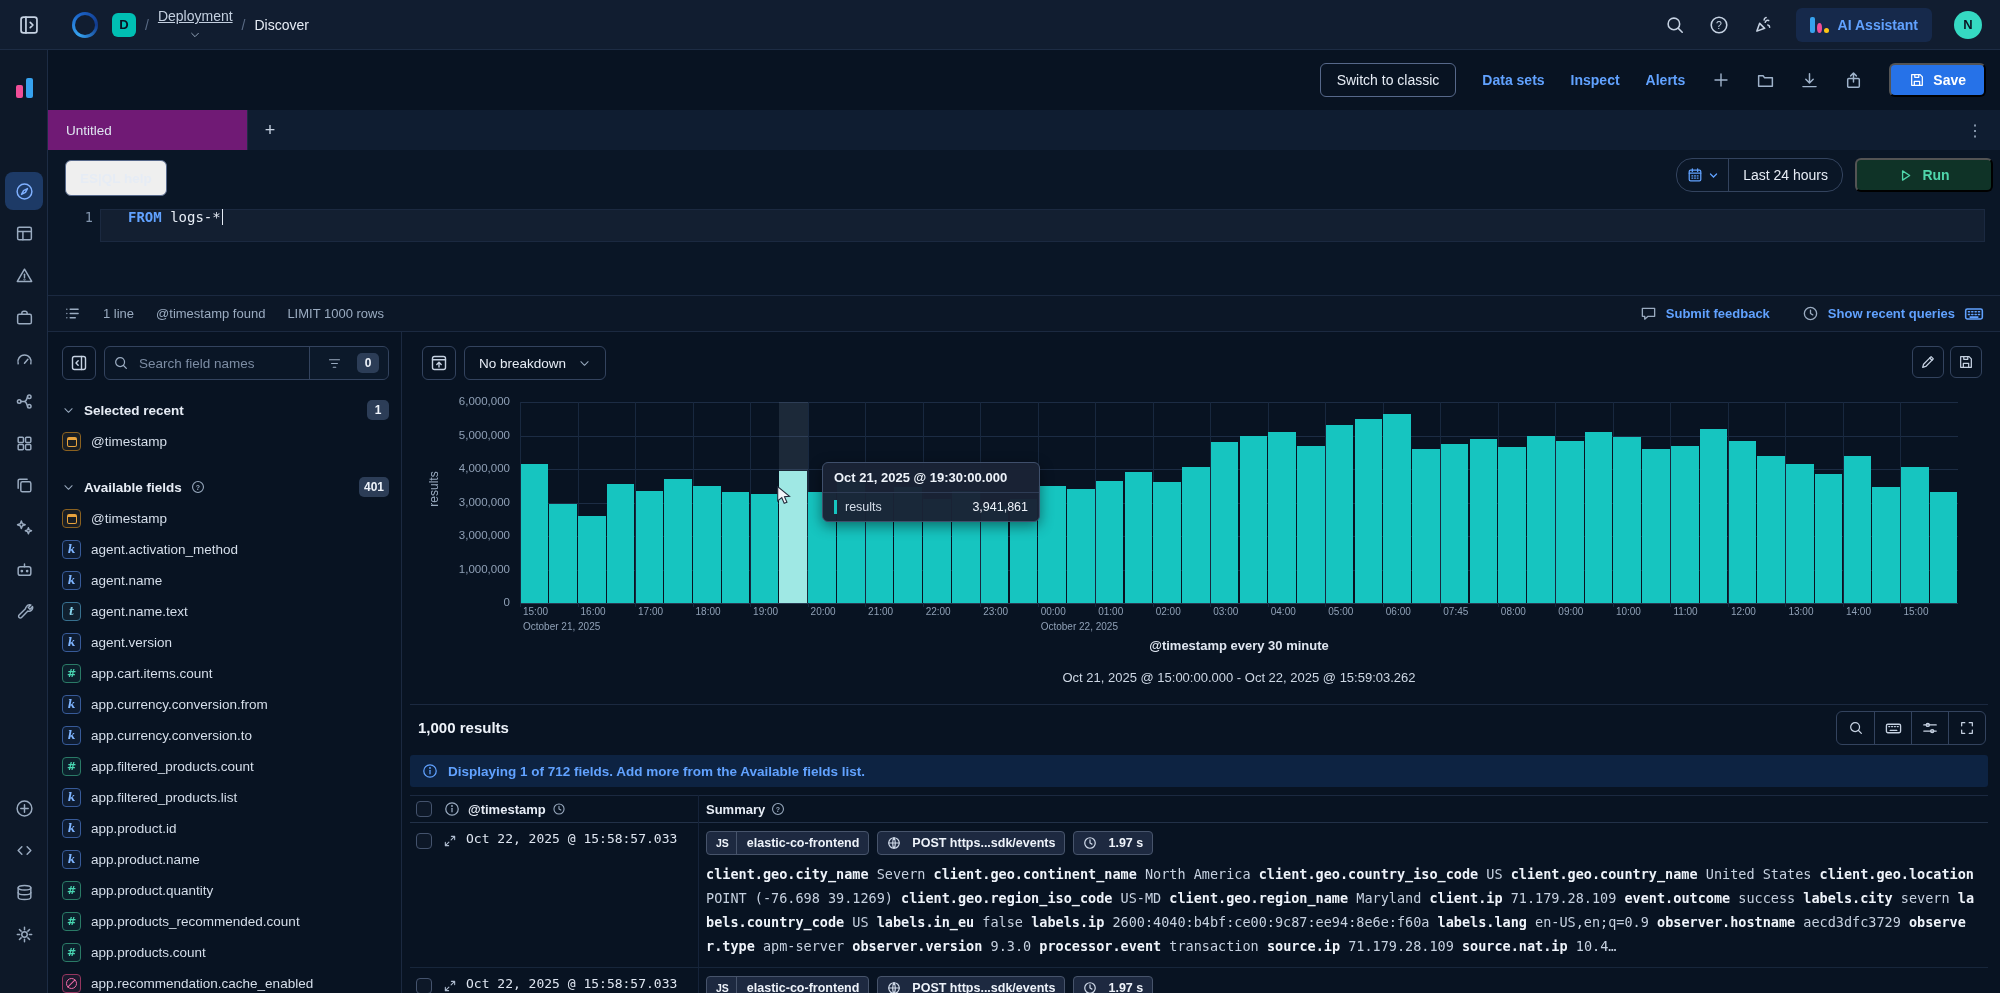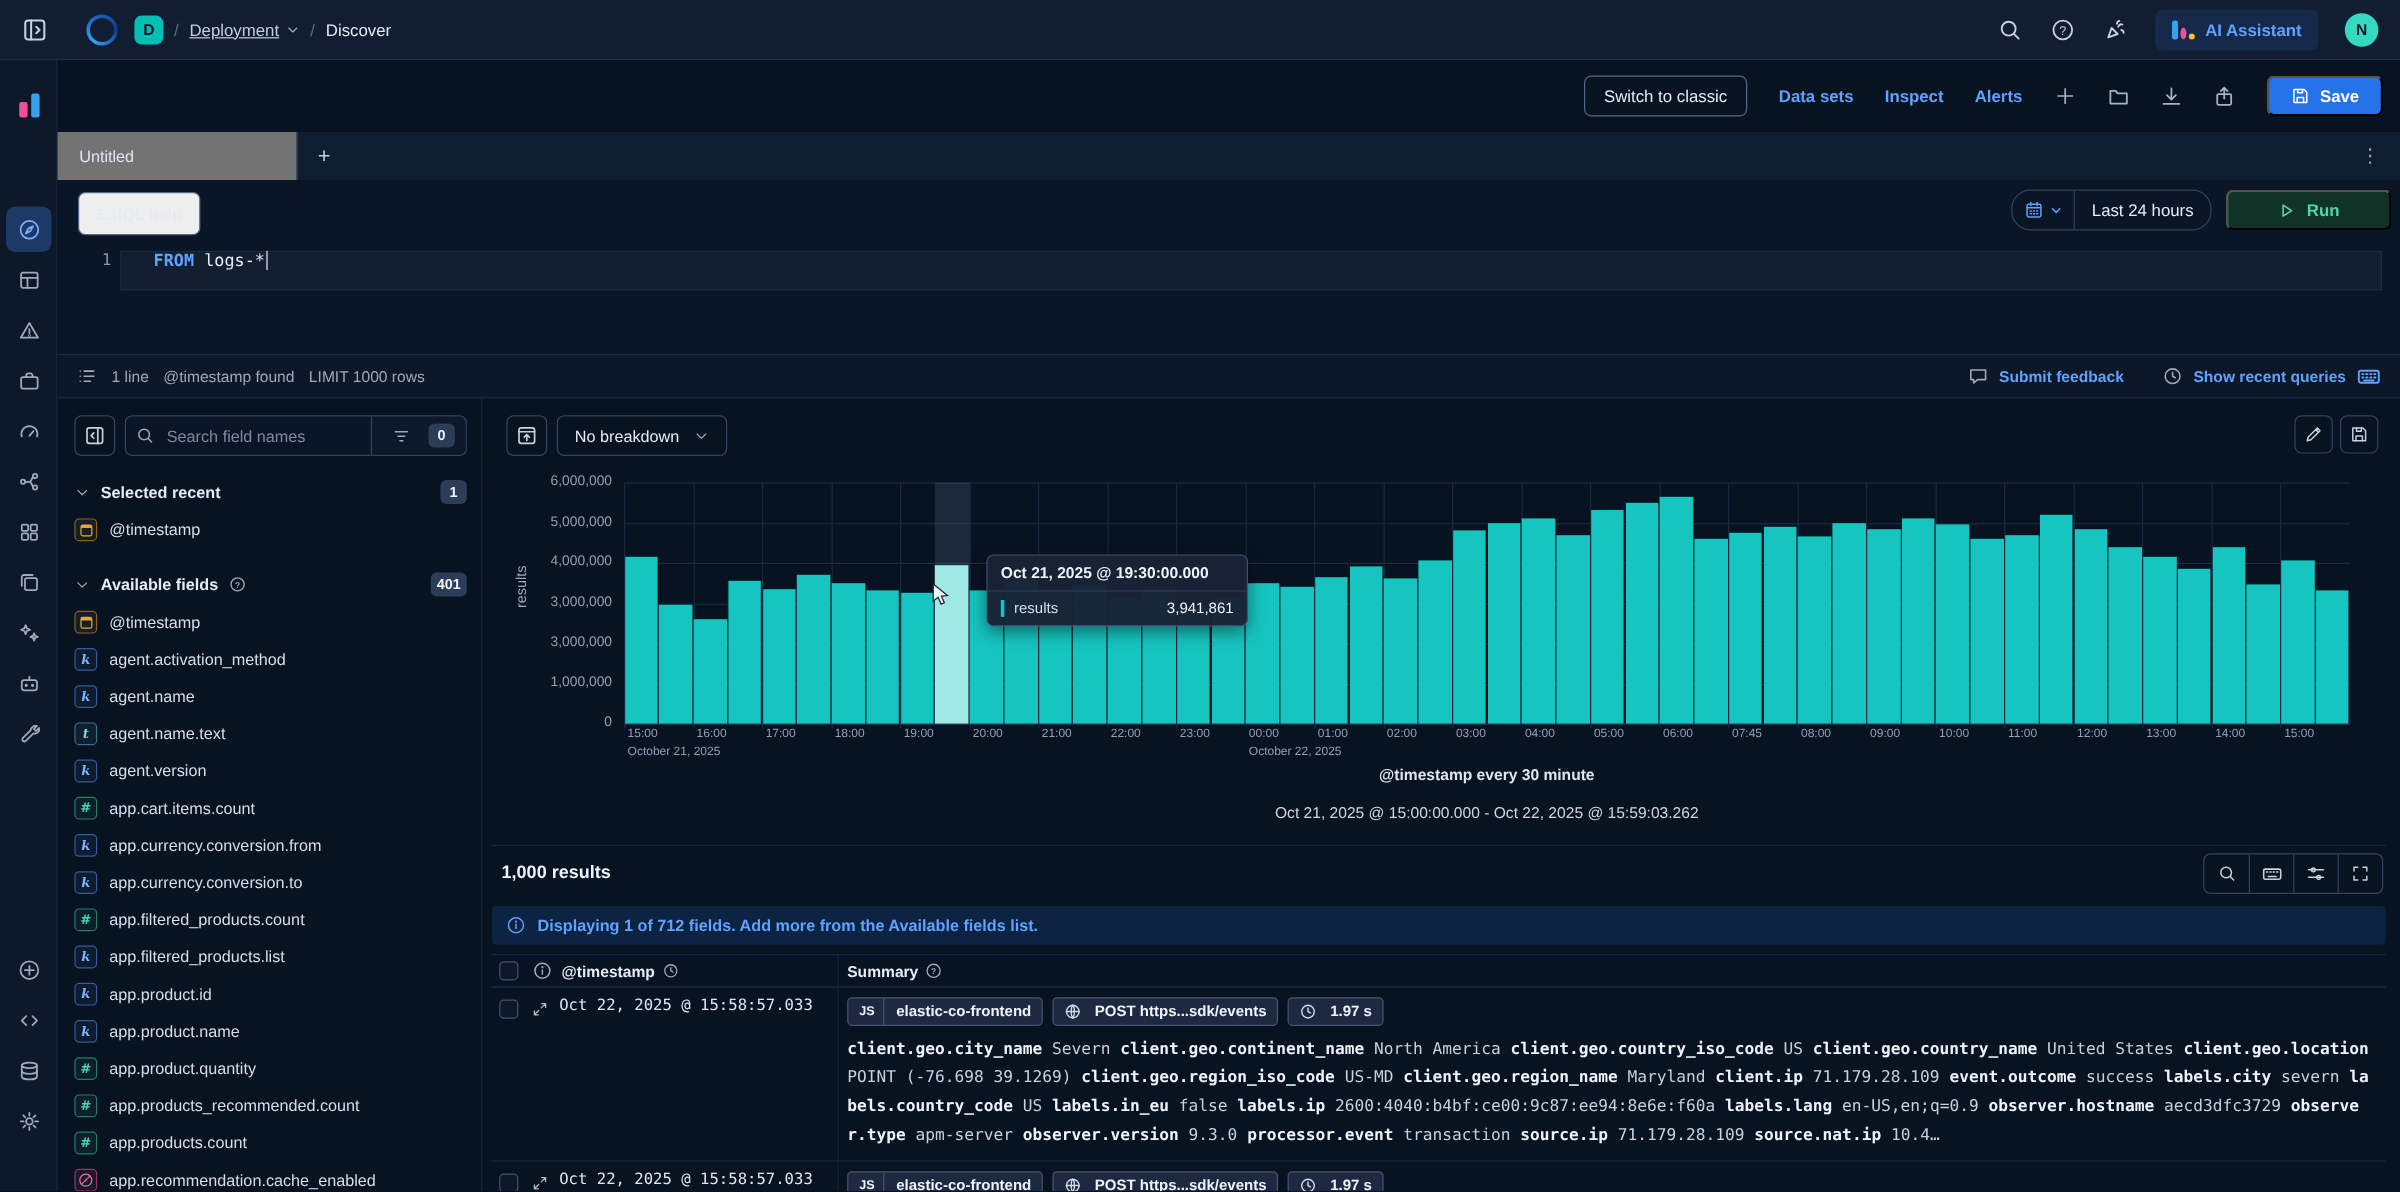--- a/index.html
+++ b/index.html
@@ -10,21 +10,21 @@
   .ic svg{stroke:currentColor;fill:none;stroke-width:1.4;stroke-linecap:round;stroke-linejoin:round;}
   .ic{display:inline-flex;align-items:center;justify-content:center;color:#9aabc0;}
 
   
   .topbar{position:absolute;left:0;top:0;width:2000px;height:50px;background:#111d30;border-bottom:1px solid #1d2c44;display:flex;align-items:center;}
   .collapse-btn{margin-left:14px;width:30px;height:30px;border-radius:6px;color:#c6d2e2;}
   .logo-ring{margin-left:28px;width:26px;height:26px;border-radius:50%;background:conic-gradient(from 210deg,#36a2ef,#1b64c8,#123a8c,#36a2ef);position:relative;}
   .logo-ring::after{content:"";position:absolute;inset:3px;border-radius:50%;background:#111d30;}
   .dep-badge{margin-left:14px;width:24px;height:24px;border-radius:6px;background:#00bfb3;color:#0a1322;font-weight:bold;font-size:13px;display:flex;align-items:center;justify-content:center;}
   .crumb-sep{color:#5a6b85;margin:0 9px;font-size:14px;}
-  .crumb{font-size:14px;color:#c3cfdf;text-decoration:underline;display:inline-flex;align-items:center;gap:5px;}
+  .crumb{font-size:14px;color:#c3cfdf;text-decoration:underline;display:inline-flex;align-items:center;gap:5px;flex-direction:column;}
   .crumb .ic{width:12px;height:12px;}
   .crumb-page{font-size:14px;color:#e6ecf5;}
   .topbar-right{margin-left:auto;display:flex;align-items:center;gap:22px;margin-right:18px;}
   .tb-ic{width:22px;height:22px;color:#c6d2e2;}
   .ai-btn{height:34px;border-radius:6px;background:#16294b;display:flex;align-items:center;gap:9px;padding:0 14px;}
   .ai-logo{display:flex;align-items:flex-end;gap:2px;height:16px;}
   .ai-logo i{display:block;border-radius:2px;}
   .ai-b1{width:5px;height:16px;background:#36a2ef;}
   .ai-b2{width:5px;height:10px;background:#f04e98;border-radius:50% !important;}
   .ai-b3{width:5px;height:5px;background:#fec514;border-radius:50% !important;}
@@ -48,42 +48,42 @@
   .actionbar{position:absolute;left:0;top:0;right:0;height:60px;display:flex;align-items:center;justify-content:flex-end;padding-right:14px;gap:26px;}
   .btn-ghost{height:34px;border:1px solid #56688a;border-radius:6px;padding:0 16px;display:flex;align-items:center;font-size:14px;color:#e6ecf5;background:transparent;}
   .top-link{color:#61a2ff;font-size:14px;font-weight:bold;}
   .ab-icons{display:flex;align-items:center;gap:24px;}
   .ab-ic{width:20px;height:20px;color:#9fb3cb;}
   .btn-primary{height:34px;border-radius:6px;background:#2672e8;color:#fff;font-size:14px;font-weight:bold;display:flex;align-items:center;gap:8px;padding:0 18px;}
   .btn-primary .ic{color:#fff;width:16px;height:16px;}
 
   
   .tabbar{position:absolute;left:0;top:60px;right:0;height:40px;background:#0f1d31;display:flex;align-items:stretch;}
-  .tab{width:200px;background:#737373;border-right:1px solid #1d2c44;display:flex;align-items:center;padding-left:18px;font-size:13.5px;color:#dfe6f1;}
+  .tab{width:200px;background:#701a75;border-right:1px solid #1d2c44;display:flex;align-items:center;padding-left:18px;font-size:13.5px;color:#dfe6f1;}
   .tab-add{width:44px;display:flex;align-items:center;justify-content:center;color:#c6d2e2;font-size:18px;}
   .tab-menu{margin-left:auto;margin-right:16px;display:flex;align-items:center;color:#9aabc0;font-size:16px;letter-spacing:1px;}
 
   
   .editor{position:absolute;left:0;top:100px;right:0;height:145px;background:#0a1626;}
   .esql-help{position:absolute;left:17px;top:10px;height:36px;border:1px solid #56688a;border-radius:6px;padding:0 14px;display:flex;align-items:center;font-size:13.5px;font-weight:bold;color:#e6ecf5;}
   .timepicker{position:absolute;right:157px;top:8px;height:34px;border:1px solid #33435e;border-radius:16px;display:flex;align-items:center;}
   .tp-cal{width:52px;height:100%;display:flex;align-items:center;justify-content:center;gap:5px;border-right:1px solid #33435e;color:#61a2ff;}
   .tp-text{padding:0 14px;font-size:14px;color:#e6ecf5;}
   .run-btn{position:absolute;right:7px;top:8px;width:138px;height:34px;border-radius:6px;background:#0f3327;display:flex;align-items:center;justify-content:center;gap:9px;color:#4fd6ab;font-size:14px;font-weight:bold;}
   .code-row{position:absolute;left:0;top:59px;right:0;height:33px;}
   .code-hl{position:absolute;left:52px;right:15px;top:0;height:33px;background:#131f31;border:1px solid #1b2940;}
   .gutter-num{position:absolute;left:25px;top:0;width:20px;height:33px;line-height:33px;text-align:right;color:#8295ad;font:13.5px "DejaVu Sans Mono",monospace;}
   .code-text{position:absolute;left:80px;top:0;height:33px;line-height:33px;font:14px "DejaVu Sans Mono",monospace;color:#e6ecf5;}
   .kw{color:#61a2ff;font-weight:bold;}
   .caret{display:inline-block;width:1.5px;height:16px;background:#e6ecf5;vertical-align:-3px;margin-left:1px;}
 
   
   .statusbar{position:absolute;left:0;top:245px;right:0;height:37px;background:#0c1727;border-top:1px solid #1b2940;border-bottom:1px solid #1b2940;display:flex;align-items:center;padding:0 16px;font-size:13px;color:#9aabc0;}
   .statusbar .ic{width:17px;height:17px;}
-  .st-item{margin-left:12px;}
+  .st-item{margin-left:22px;}
   .st-right{margin-left:auto;display:flex;align-items:center;gap:9px;color:#61a2ff;font-weight:bold;}
   .st-right .gap{width:14px;}
   .kbd-ic{color:#61a2ff;}
 
   
   .content{position:absolute;left:0;top:282px;right:0;bottom:0;display:flex;}
   .fields{width:354px;border-right:1px solid #1b2940;padding:14px 12px 0 14px;overflow:hidden;position:relative;}
   .f-toprow{display:flex;gap:8px;}
   .sq-btn{width:34px;height:34px;border:1px solid #33435e;border-radius:6px;display:flex;align-items:center;justify-content:center;color:#c6d2e2;flex:none;}
   .searchbox{flex:1;height:34px;border:1px solid #33435e;border-radius:6px;display:flex;align-items:center;background:#0a1626;overflow:hidden;}

